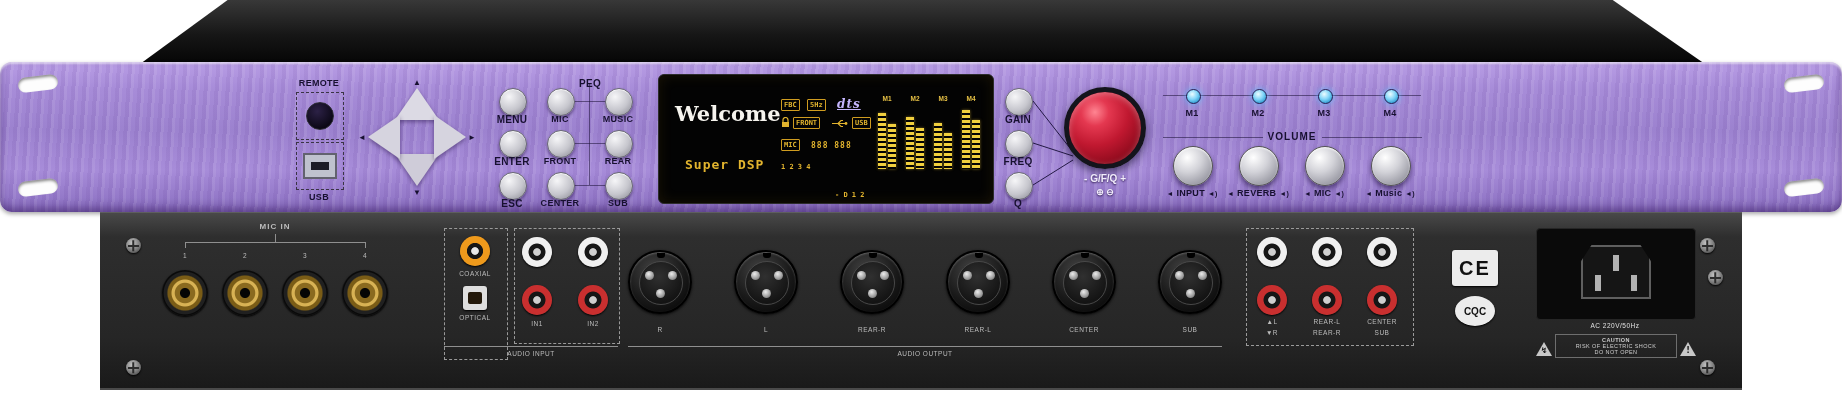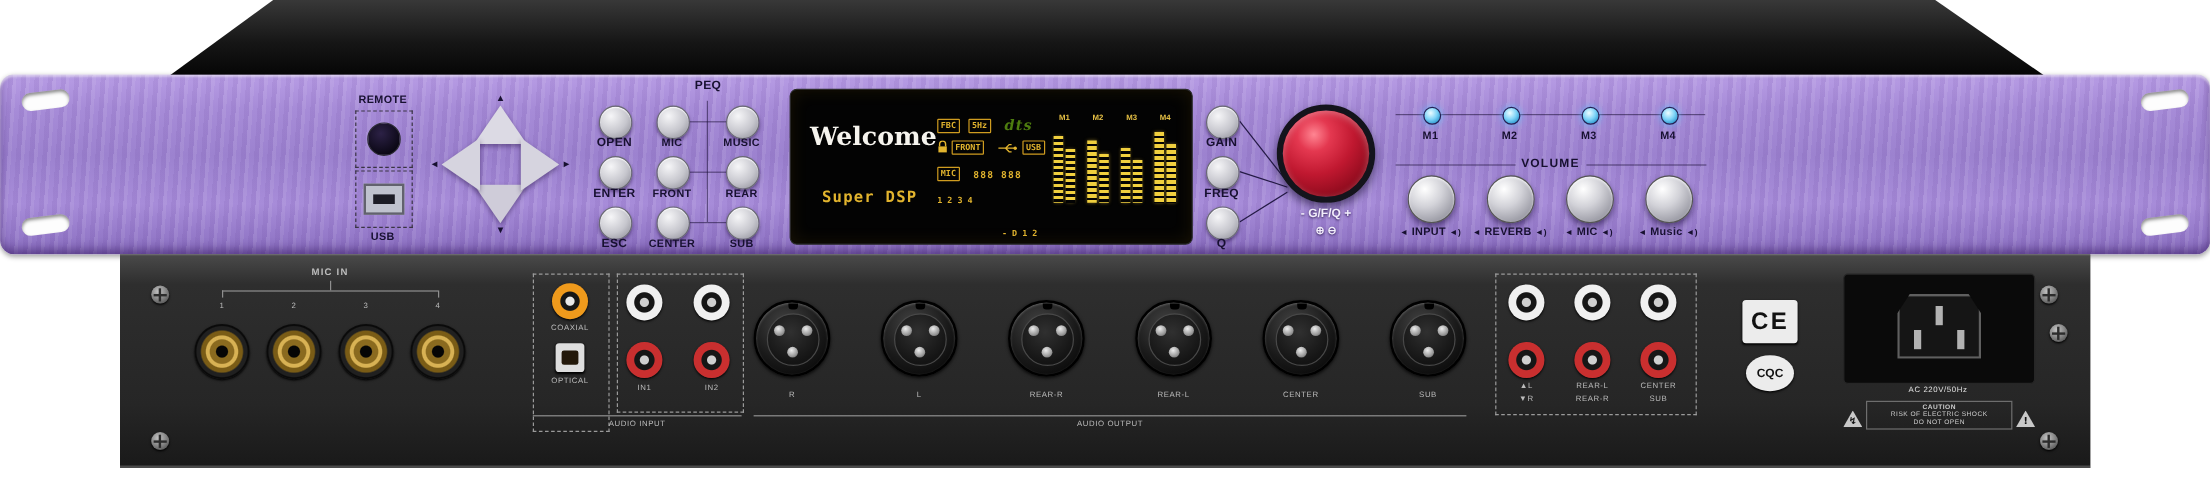--- a/index.html
+++ b/index.html
@@ -50,21 +50,21 @@
   .pline{position:absolute;background:rgba(28,16,55,.55);}
 
   .display{position:absolute;left:658px;top:12px;width:334px;height:128px;background:#030303;border-radius:6px;
     border:1px solid #2c2c2c;box-shadow:inset 0 0 14px rgba(216,166,42,.12),inset 0 0 4px #000;}
   .disp-title{position:absolute;top:4px;left:0;width:100%;text-align:center;font:700 8px "Liberation Sans",sans-serif;
     color:#cf9c20;letter-spacing:.4px;}
   .welcome{position:absolute;left:16px;top:26px;font:700 21px "DejaVu Serif",serif;color:#f6f4ee;}
   .superdsp{position:absolute;left:26px;top:82px;font:700 13px "DejaVu Sans Mono",monospace;color:#e2b42e;letter-spacing:1px;}
   .badge{position:absolute;border:1px solid #cf9c20;color:#e2b42e;font:700 7px "DejaVu Sans Mono",monospace;
     padding:1px 2px;border-radius:1px;white-space:nowrap;}
-  .dts{position:absolute;font:800 italic 12px "DejaVu Serif",serif;color:#4d7c0f;letter-spacing:1px;}
+  .dts{position:absolute;font:800 italic 12px "DejaVu Serif",serif;color:#c4b5fd;letter-spacing:1px;text-decoration:underline;}
   .amb-sm{position:absolute;font:700 7px "DejaVu Sans Mono",monospace;color:#e2b42e;white-space:nowrap;}
   .mlabel{position:absolute;font:700 6.5px "Liberation Sans",sans-serif;color:#e6c045;transform:translateX(-50%);}
   .meter{position:absolute;width:18px;height:64px;display:flex;align-items:flex-end;gap:2px;}
   .mbar{width:8px;background:repeating-linear-gradient(180deg,#f0cf3e 0 3px,rgba(0,0,0,0) 3px 5px);
     box-shadow:0 0 3px rgba(240,200,60,.5);}
 
   .main-knob{position:absolute;left:1064px;top:25px;width:82px;height:82px;border-radius:50%;box-sizing:border-box;
     border:5px solid #14141c;cursor:pointer;
     background:radial-gradient(circle at 36% 28%,#ff8592 0%,#e43850 20%,#c01830 48%,#8c0a1c 78%,#5f0410 100%);
     box-shadow:0 4px 8px rgba(10,0,30,.55),inset 0 2px 6px rgba(255,255,255,.35);}
@@ -152,27 +152,27 @@
       <span class="navarrow" style="left:59px;top:114px;">▼</span>
       <span class="navarrow" style="left:4px;top:59px;">◄</span>
       <span class="navarrow" style="left:114px;top:59px;">►</span>
       <div class="wedge" style="left:37px;top:10px;border-left:22px solid transparent;border-right:22px solid transparent;border-bottom:32px solid #dcdae4;"></div>
       <div class="wedge" style="left:37px;top:76px;border-left:22px solid transparent;border-right:22px solid transparent;border-top:32px solid #cfccd9;"></div>
       <div class="wedge" style="left:10px;top:37px;border-top:22px solid transparent;border-bottom:22px solid transparent;border-right:32px solid #d6d4df;"></div>
       <div class="wedge" style="left:76px;top:37px;border-top:22px solid transparent;border-bottom:22px solid transparent;border-left:32px solid #d6d4df;"></div>
     </div>
 
     <div class="btn" style="left:499px;top:26px;"></div>
-    <span class="flabel" style="left:512px;top:52px;">OPEN</span>
+    <span class="flabel" style="left:512px;top:52px;">MENU</span>
     <div class="btn" style="left:499px;top:68px;"></div>
     <span class="flabel" style="left:512px;top:94px;">ENTER</span>
     <div class="btn" style="left:499px;top:110px;"></div>
     <span class="flabel" style="left:512px;top:136px;">ESC</span>
 
-    <span class="flabel" style="left:590px;top:4px;">PEQ</span>
+    <span class="flabel" style="left:590px;top:16px;">PEQ</span>
     <div class="pline" style="left:589px;top:22px;width:1px;height:101px;"></div>
     <div class="pline" style="left:556px;top:39px;width:68px;height:1px;"></div>
     <div class="pline" style="left:556px;top:81px;width:68px;height:1px;"></div>
     <div class="pline" style="left:556px;top:123px;width:68px;height:1px;"></div>
     <div class="btn" style="left:547px;top:26px;"></div>
     <div class="btn" style="left:605px;top:26px;"></div>
     <div class="btn" style="left:547px;top:68px;"></div>
     <div class="btn" style="left:605px;top:68px;"></div>
     <div class="btn" style="left:547px;top:110px;"></div>
     <div class="btn" style="left:605px;top:110px;"></div>

